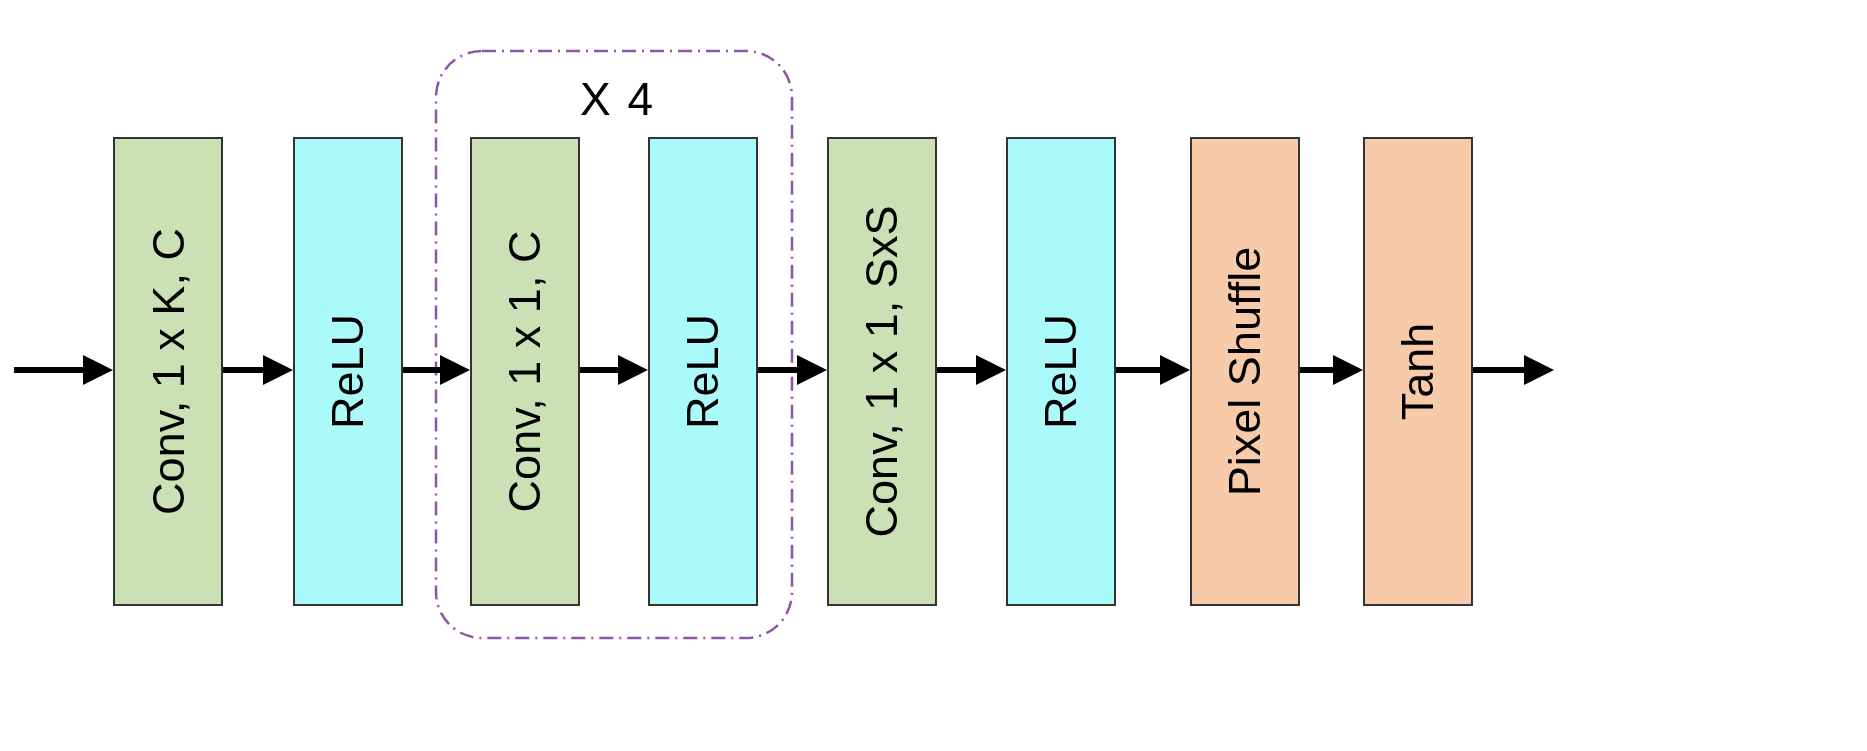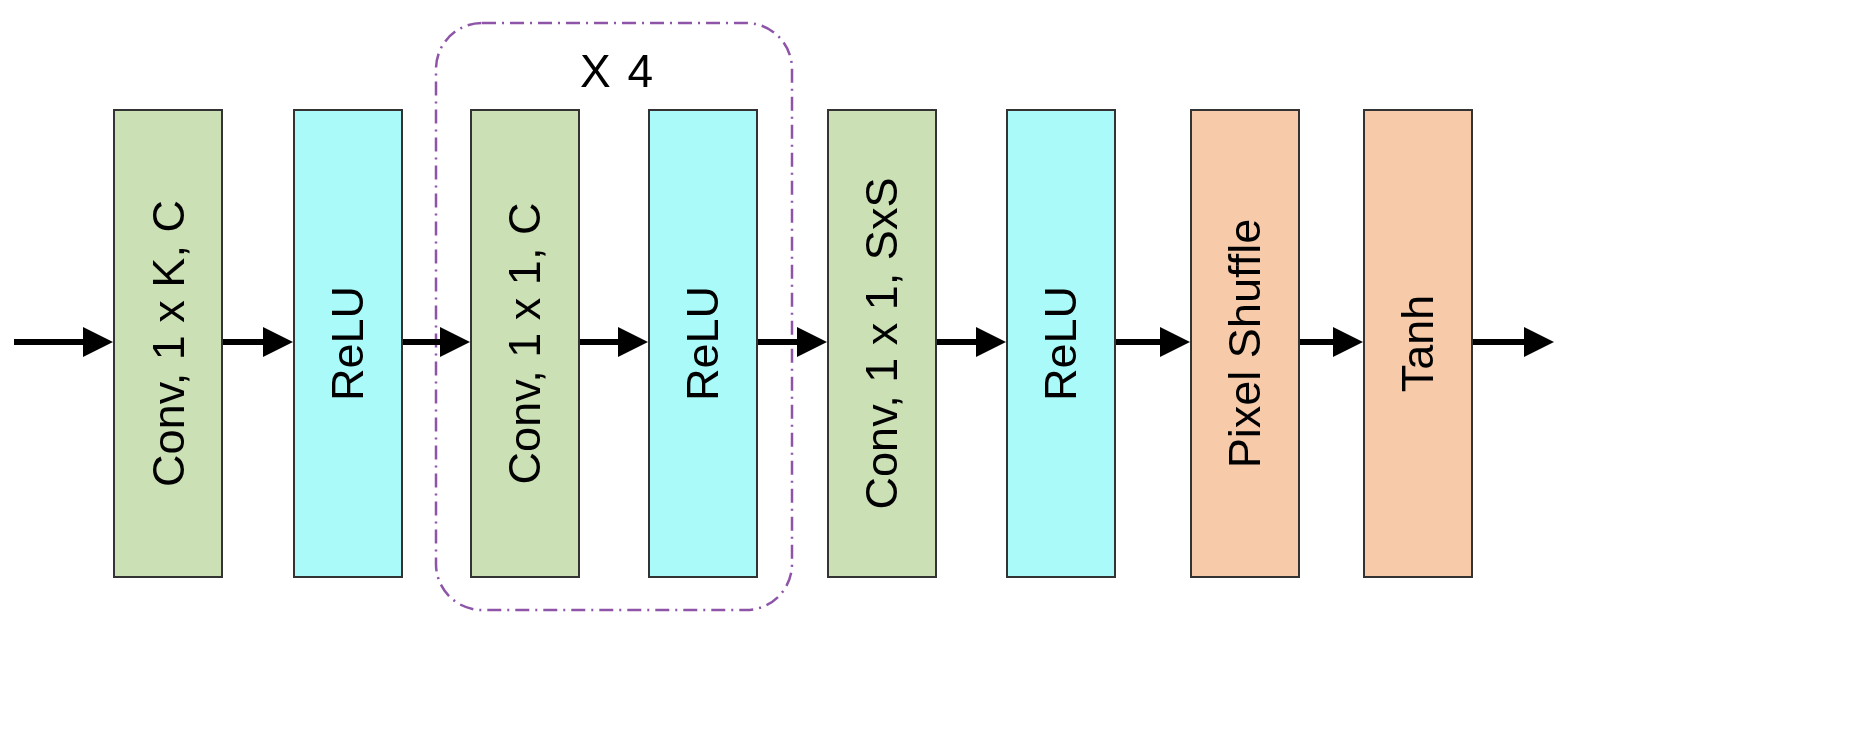--- a/index.html
+++ b/index.html
@@ -10,20 +10,21 @@
   }
   body {
     font-family: "Liberation Sans", sans-serif;
   }
   #canvas {
     position: relative;
     width: 1867px;
     height: 710px;
     background: #ffffff;
     overflow: hidden;
+    margin-top: 28px;
   }
 
   
   .repeat-group {
     position: absolute;
     box-sizing: border-box;
     border: 2px dashed #8e54a8;
     border-radius: 46px;
     background: transparent;
   }

